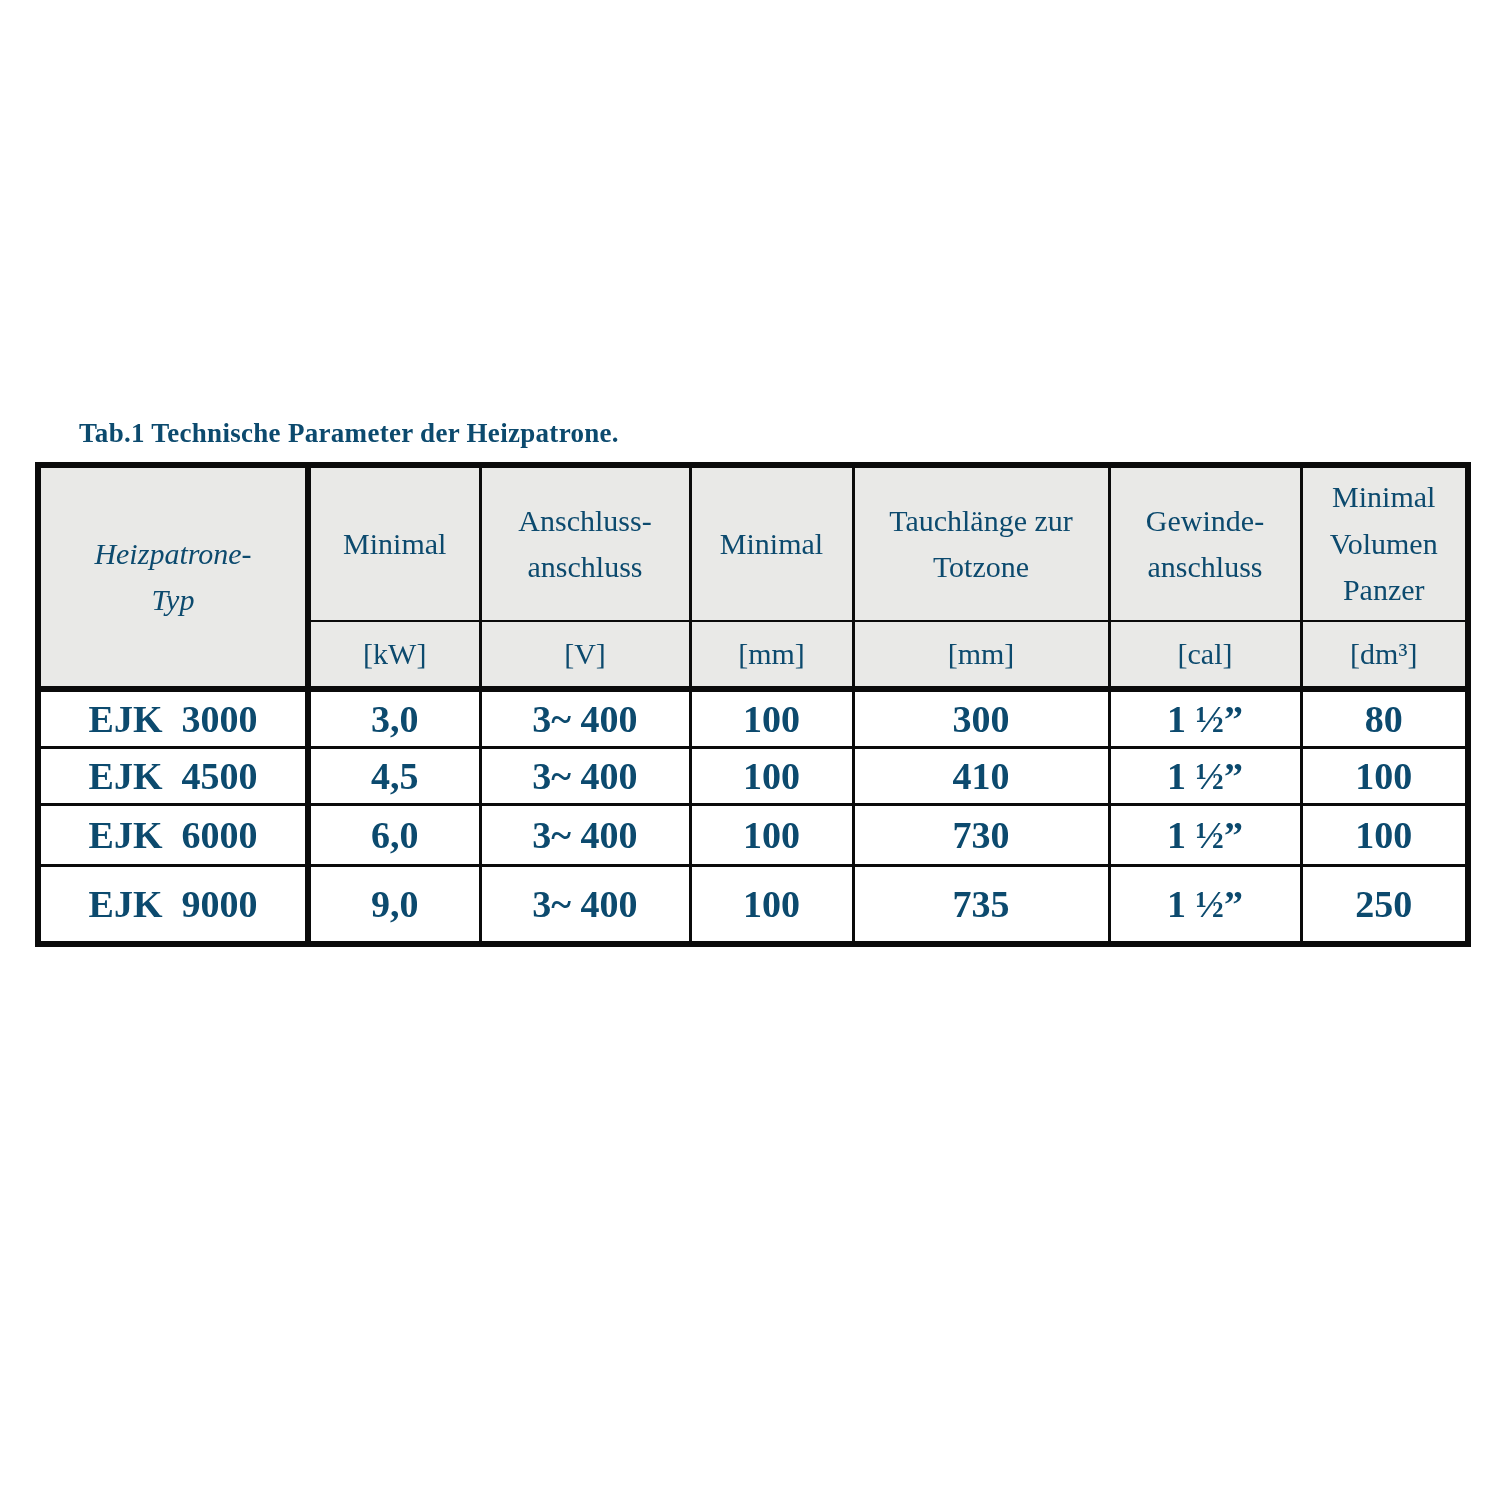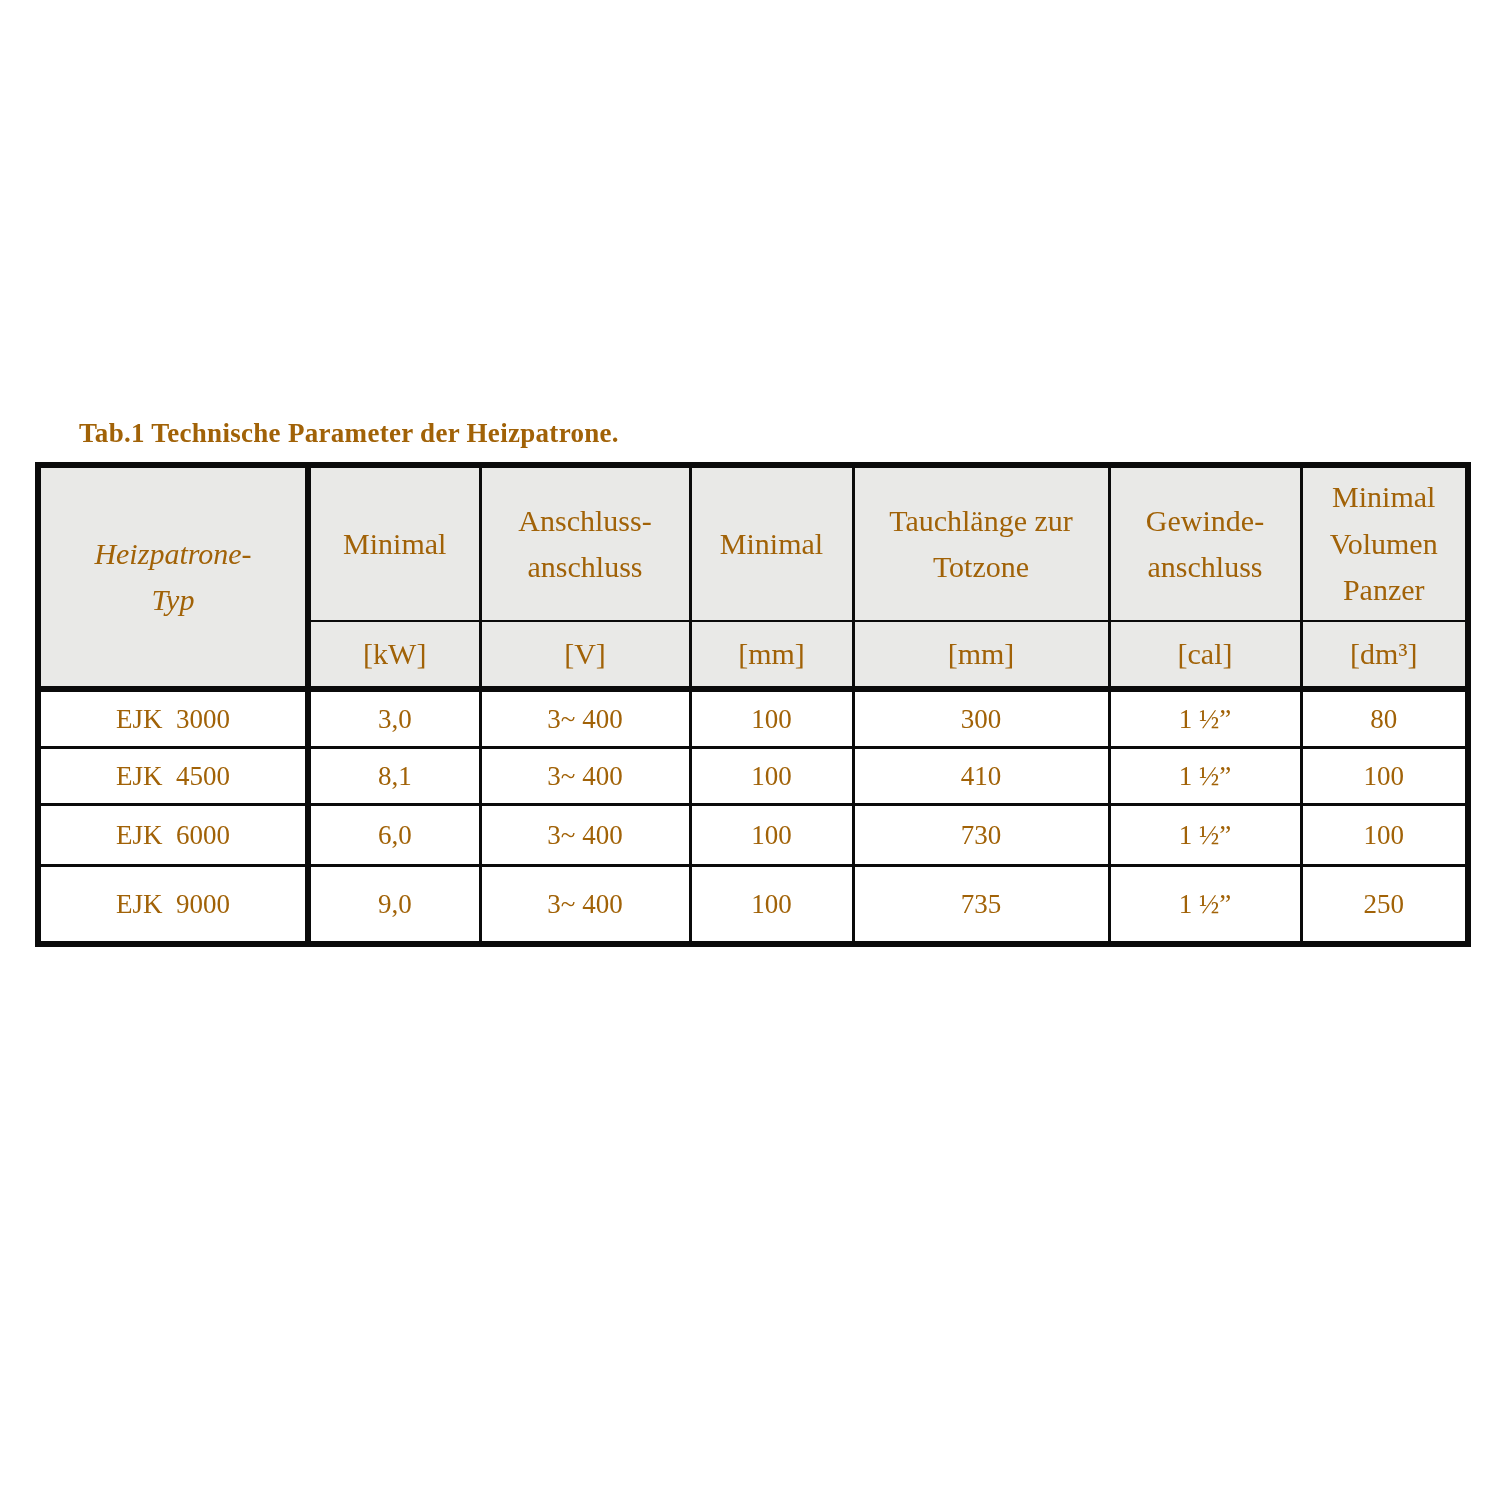--- a/index.html
+++ b/index.html
@@ -7,21 +7,21 @@
     padding: 0;
     background: #ffffff;
   }
   .page {
     position: relative;
     width: 1500px;
     height: 1500px;
     background: #ffffff;
     overflow: hidden;
     font-family: "Liberation Serif", "DejaVu Serif", serif;
-    color: #a16207;
+    color: #0c4a6e;
   }
   .caption {
     position: absolute;
     left: 79px;
     top: 418px;
     font-size: 27px;
     font-weight: bold;
     letter-spacing: 0.3px;
     white-space: pre;
   }
@@ -46,23 +46,24 @@
     font-weight: normal;
     font-size: 30px;
     line-height: 1.55;
     white-space: pre-line;
   }
   .hdr-names th { height: 152px; border-bottom-width: 2px; }
   .hdr-units th { height: 64px; border-top-width: 2px; border-bottom-width: 6px; }
   th.c0 { border-right-width: 6px; border-bottom-width: 6px; font-style: italic; }
   td.c0 { border-right-width: 6px; }
   .params tbody td {
-    font-size: 27px;
+    font-size: 38px;
     background: #ffffff;
     white-space: pre-wrap;
+    font-weight: bold;
   }
   .params tbody tr:nth-child(1) td { height: 54px; }
   .params tbody tr:nth-child(2) td { height: 54px; }
   .params tbody tr:nth-child(3) td { height: 58px; }
   .params tbody tr:nth-child(4) td { height: 74px; }
 </style>
 </head>
 <body>
 
 <div class="page">
@@ -109,21 +110,21 @@
         <td class="c0">EJK  3000</td>
         <td>3,0</td>
         <td>3~ 400</td>
         <td>100</td>
         <td>300</td>
         <td>1 ½”</td>
         <td>80</td>
       </tr>
       <tr>
         <td class="c0">EJK  4500</td>
-        <td>8,1</td>
+        <td>4,5</td>
         <td>3~ 400</td>
         <td>100</td>
         <td>410</td>
         <td>1 ½”</td>
         <td>100</td>
       </tr>
       <tr>
         <td class="c0">EJK  6000</td>
         <td>6,0</td>
         <td>3~ 400</td>

